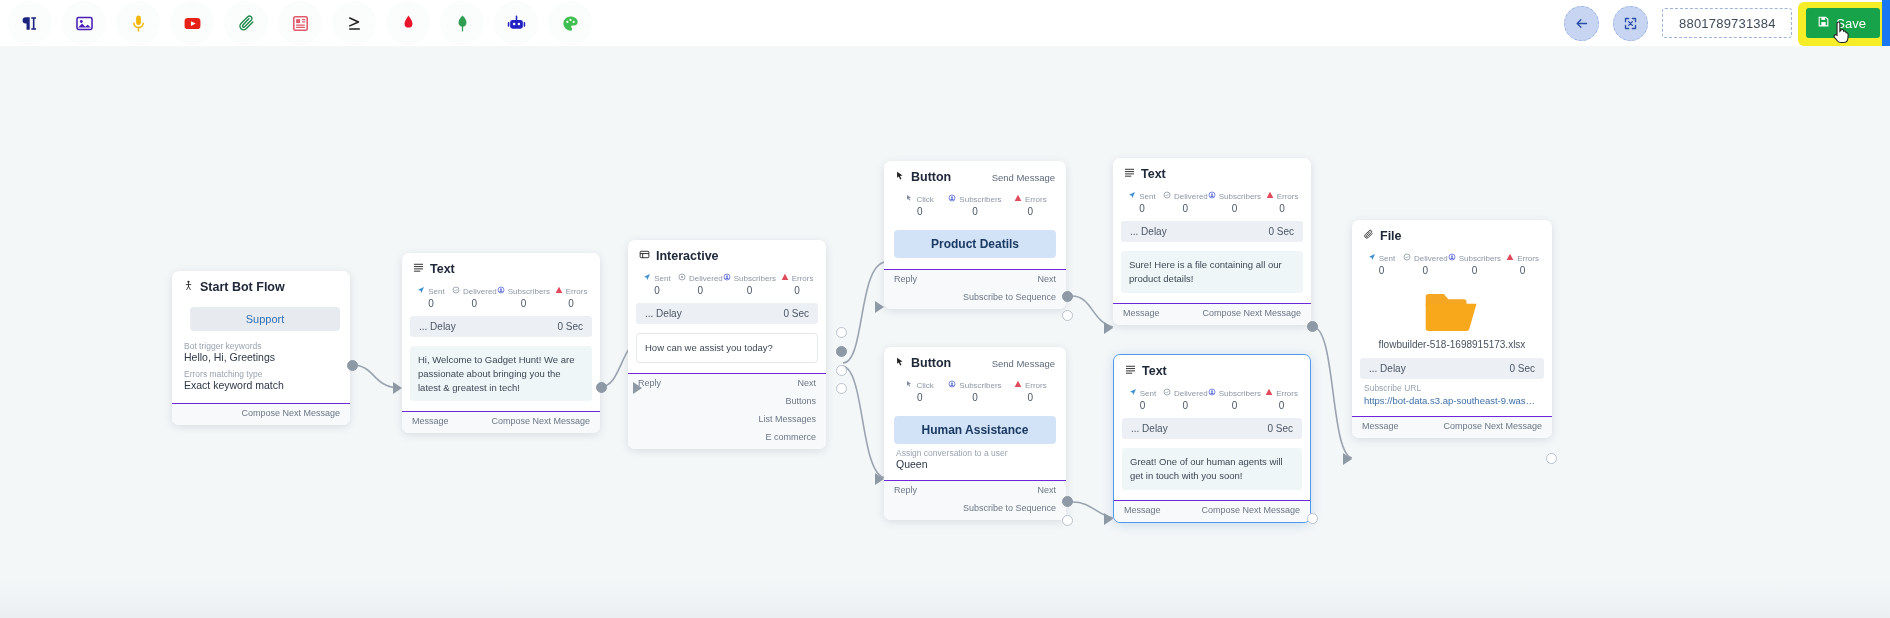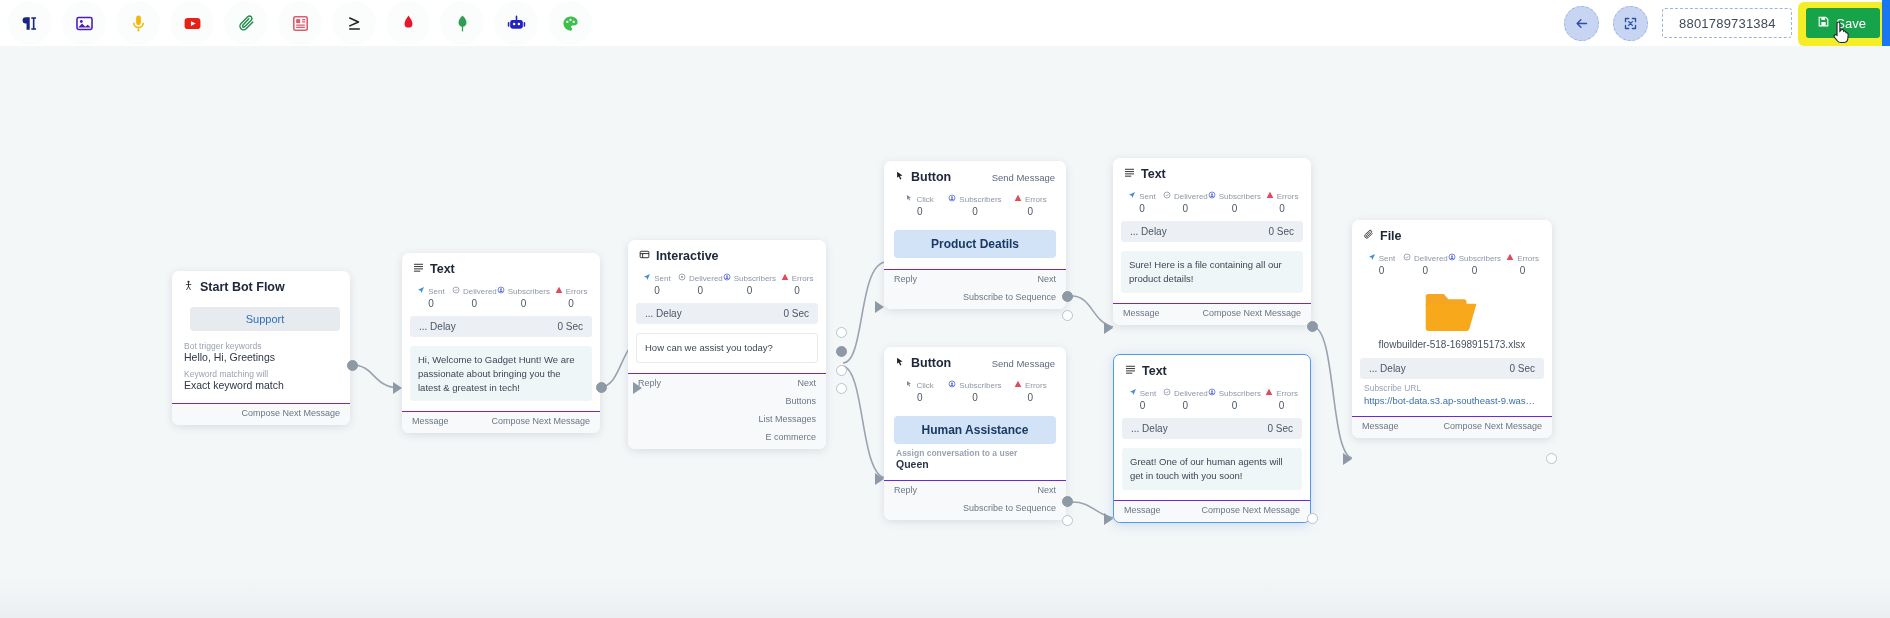--- a/index.html
+++ b/index.html
@@ -340,21 +340,21 @@
           </span>
           <span>Start Bot Flow</span>
         </div>
       </div>
       <div class="support-btn">Support</div>
       <div class="kv">
         <div class="kv-label">Bot trigger keywords</div>
         <div class="kv-value">Hello, Hi, Greetings</div>
       </div>
       <div class="kv" style="padding-bottom:12px;">
-        <div class="kv-label">Keyword matching will</div>
+        <div class="kv-label">Errors matching type</div>
         <div class="kv-value">Exact keyword match</div>
       </div>
       <div class="node-foot">
         <div class="port-row right-only">
           <span class="port-label">Compose Next Message</span>
         </div>
       </div>
     </div>
     <div class="dot filled" style="left:347px; top:314px;"></div>
 
@@ -600,21 +600,21 @@
           <div class="stat-label">
             <span><svg width="8" height="8" viewBox="0 0 24 24">
                   <path d="M12 2l10 19H2z" fill="#e04a59"></path>
                 </svg></span>
             <span>Errors</span>
           </div>
           <div class="stat-val">0</div>
         </div>
       </div>
       <div class="big-btn" style="margin-bottom:4px;">Human Assistance</div>
-      <div class="kv" style="padding-bottom:10px;font-weight:bold;">
+      <div class="kv" style="padding-bottom:10px;">
         <div class="kv-label">Assign conversation to a user</div>
         <div class="kv-value">Queen</div>
       </div>
       <div class="node-foot">
         <div class="port-row">
           <span class="port-label">Reply</span>
           <span class="port-label">Next</span>
         </div>
         <div class="port-row right-only" style="padding-bottom:7px;">
           <span class="port-label">Subscribe to Sequence</span>

